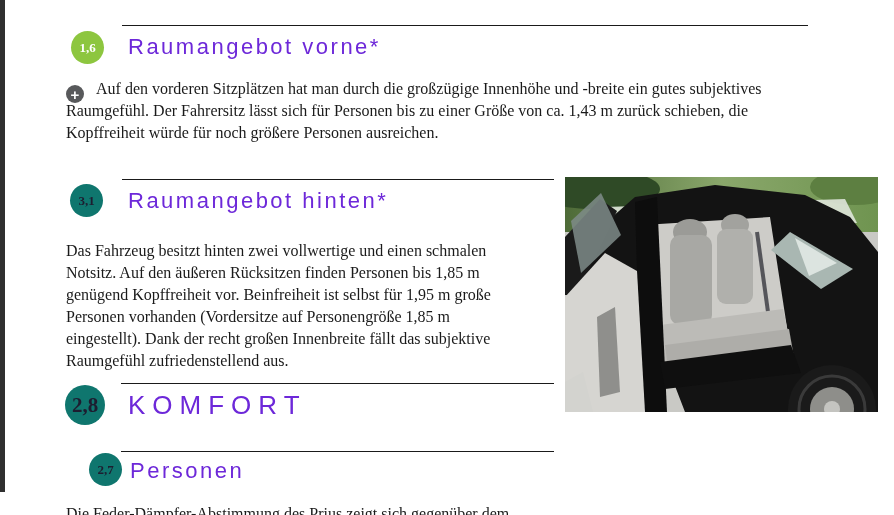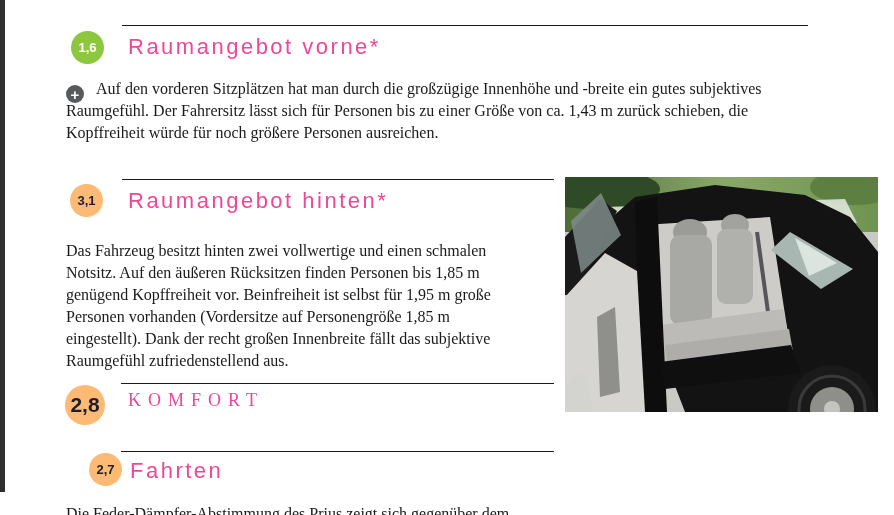--- a/index.html
+++ b/index.html
@@ -8,35 +8,35 @@
 
   .edge-bar{position:absolute;left:0;top:0;width:5px;height:492px;background:#2f2f2f;}
 
   .rule{position:absolute;height:1px;background:#1a1a1a;}
   .rule-1{left:122px;top:25px;width:686px;}
   .rule-2{left:122px;top:179px;width:432px;}
   .rule-3{left:121px;top:383px;width:433px;}
   .rule-4{left:121px;top:451px;width:433px;}
 
   .badge{position:absolute;border-radius:50%;display:flex;align-items:center;justify-content:center;
-         font-weight:bold;font-family:Liberation Sans, sans-serif;}
+         font-weight:bold;font-family:Liberation Serif, serif;}
   .badge-sub{width:33px;height:33px;font-size:13px;}
   .badge-main{width:40px;height:40px;font-size:21px;}
   .badge-green{background:#8dc63f;color:#ffffff;}
-  .badge-yellow{background:#fdba74;color:#1d1d30;}
+  .badge-yellow{background:#0f766e;color:#1d1d30;}
   .badge-16{left:71px;top:31px;}
   .badge-31{left:70px;top:184px;}
   .badge-28{left:65px;top:385px;}
   .badge-27{left:70px;top:453px;margin-left:19px;}
 
-  .heading{position:absolute;color:#ec4899;font-family:"Liberation Sans",sans-serif;font-weight:400;white-space:nowrap;}
+  .heading{position:absolute;color:#6d28d9;font-family:"Liberation Sans",sans-serif;font-weight:400;white-space:nowrap;}
   .heading-sub{font-size:22px;letter-spacing:2.5px;}
   .h-vorne{left:128px;top:34px;}
   .h-hinten{left:128px;top:188px;}
-  .h-komfort{left:128px;top:390px;font-size:18px;letter-spacing:7px;font-weight:500;font-family:Liberation Serif, serif;}
+  .h-komfort{left:128px;top:390px;font-size:26px;letter-spacing:7px;font-weight:500;}
   .h-federung{left:130px;top:458px;}
 
   .body-text{position:absolute;font-family:"Liberation Serif",serif;font-size:16px;line-height:22px;
              color:#1a1a1a;white-space:pre-line;}
   .p-vorne{left:66px;top:78px;width:780px;text-indent:30px;}
   .p-hinten{left:66px;top:240px;width:505px;}
   .p-federung{left:66px;top:503px;width:505px;}
 
   .plus-icon{position:absolute;left:66px;top:85px;width:18px;height:18px;border-radius:50%;
              background:#58595b;color:#ffffff;display:flex;align-items:center;justify-content:center;
@@ -83,21 +83,21 @@
   <div class="rule rule-3"></div>
   <div class="badge badge-main badge-yellow badge-28">
     <span>2,8</span>
   </div>
   <div class="heading h-komfort">KOMFORT</div>
 
   <div class="rule rule-4"></div>
   <div class="badge badge-sub badge-yellow badge-27">
     <span>2,7</span>
   </div>
-  <div class="heading heading-sub h-federung">Fahrten</div>
+  <div class="heading heading-sub h-federung">Personen</div>
   <div class="body-text p-federung">Die Feder-Dämpfer-Abstimmung des Prius zeigt sich gegenüber dem</div>
 
   <div class="photo">
     <svg width="313" height="235" viewBox="0 0 313 235" xmlns="http://www.w3.org/2000/svg">
       <defs>
         <linearGradient id="foliage" x1="0" y1="0" x2="1" y2="0">
           <stop offset="0" stop-color="#4e6b38"></stop>
           <stop offset="0.5" stop-color="#8aa76b"></stop>
           <stop offset="1" stop-color="#6f9450"></stop>
         </linearGradient>

